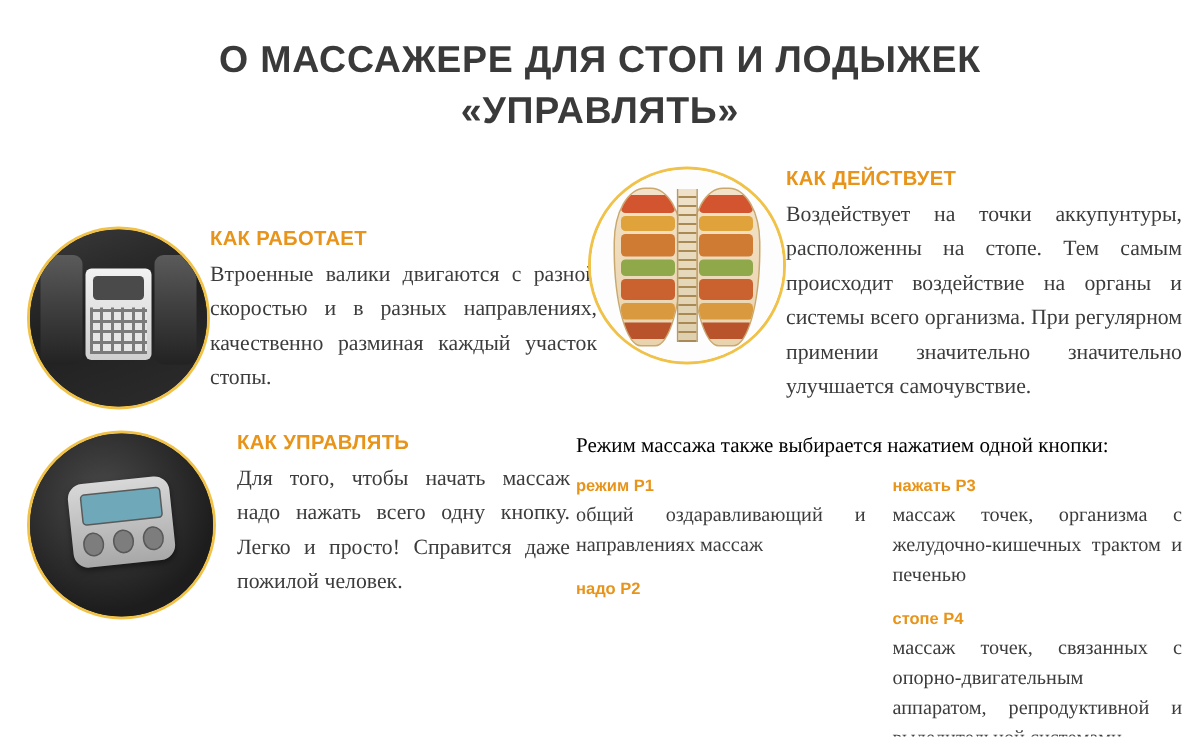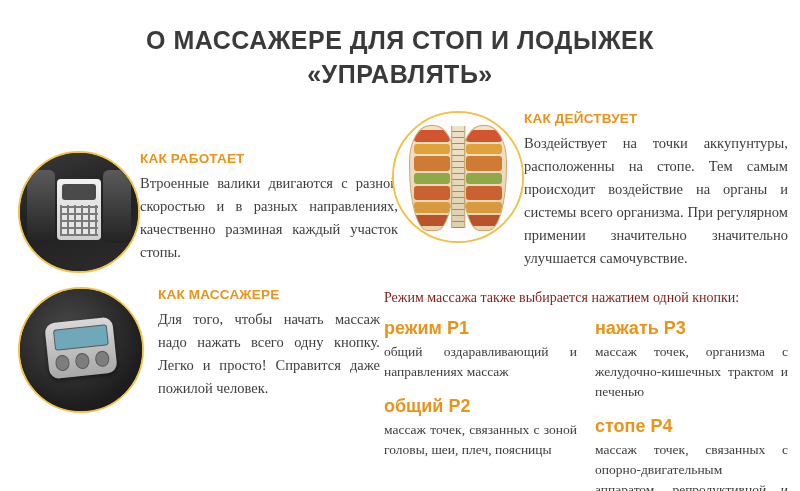--- a/index.html
+++ b/index.html
@@ -235,37 +235,37 @@
   .sec-modes {
     position: absolute;
     left: 384px;
     top: 272px;
     width: 404px;
   }
   .modes-intro {
     font-family: "Liberation Serif", serif;
     font-size: 14px;
     line-height: 21px;
-    color: #7f1d1d;
+    color: #000000;
     margin-bottom: 10px;
   }
   .modes-grid {
     display: flex;
     gap: 18px;
   }
   .modes-col {
     width: 193px;
   }
   .mode-item {
     margin-bottom: 14px;
   }
   .mode-name {
     font-family: "Liberation Sans", sans-serif;
     font-weight: bold;
-    font-size: 18px;
+    font-size: 11px;
     color: #e8941a;
     margin-bottom: 3px;
   }
   .mode-desc {
     font-family: "Liberation Serif", serif;
     font-size: 13.5px;
     line-height: 20px;
     color: #3c3c3c;
     text-align: justify;
   }
@@ -332,36 +332,35 @@
       <div class="rm-panel">
         <div class="rm-screen"></div>
         <div class="rm-btns">
           <div class="rm-btn"></div>
           <div class="rm-btn"></div>
           <div class="rm-btn"></div>
         </div>
       </div>
     </div>
     <div class="txt-col">
-      <div class="heading">КАК МАССАЖЕРЕ</div>
+      <div class="heading">КАК УПРАВЛЯТЬ</div>
       <div class="body-text">Для того, чтобы начать массаж надо нажать всего одну кнопку. Легко и просто! Справится даже пожилой человек.</div>
     </div>
   </div>
 
   <div class="sec-modes">
     <div class="modes-intro">Режим массажа также выбирается  нажатием одной кнопки:</div>
     <div class="modes-grid">
       <div class="modes-col">
         <div class="mode-item">
           <div class="mode-name">режим Р1</div>
           <div class="mode-desc">общий оздаравливающий и направлениях массаж</div>
         </div>
         <div class="mode-item">
-          <div class="mode-name">общий Р2</div>
-          <div class="mode-desc">массаж точек, связанных с зоной головы, шеи, плеч, поясницы</div>
+          <div class="mode-name">надо Р2</div>
         </div>
       </div>
       <div class="modes-col">
         <div class="mode-item">
           <div class="mode-name">нажать Р3</div>
           <div class="mode-desc">массаж точек, организма с желудочно-кишечных трактом и печенью</div>
         </div>
         <div class="mode-item">
           <div class="mode-name">стопе Р4</div>
           <div class="mode-desc">массаж точек, связанных с опорно-двигательным аппаратом, репродуктивной и выделительной системами</div>

